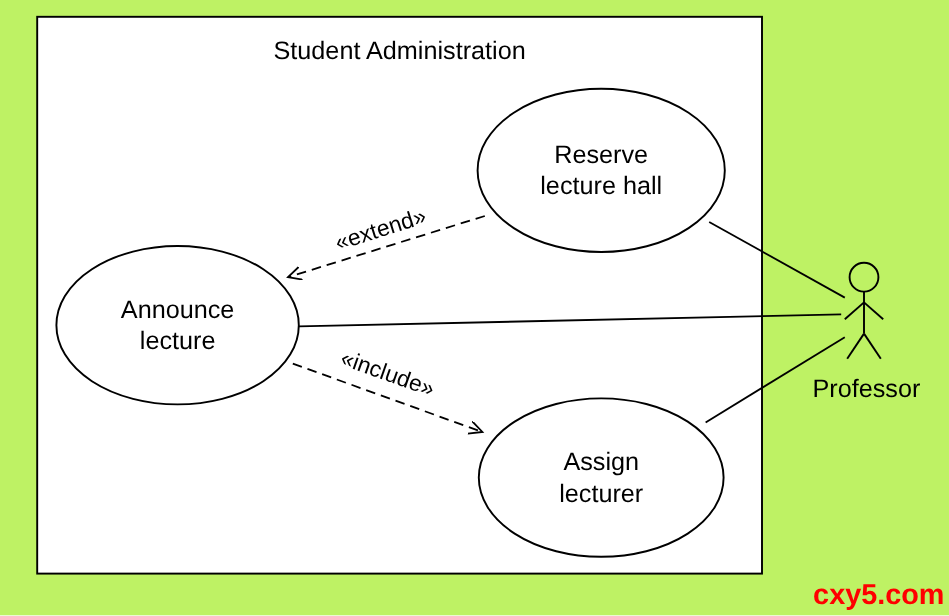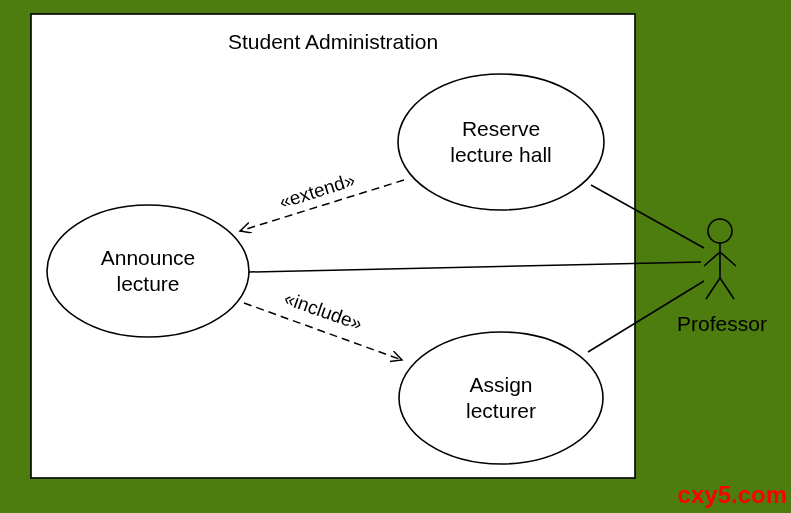--- a/index.html
+++ b/index.html
@@ -4,21 +4,21 @@
 <style>
   html, body {
     margin: 0;
     padding: 0;
     background: #ffffff;
   }
   .stage {
     position: relative;
     width: 791px;
     height: 513px;
-    background: #4d7c0f;
+    background: #bef264;
     font-family: "Liberation Sans", sans-serif;
     overflow: hidden;
   }
   svg { display: block; }
   text {
     font-family: "Liberation Sans", sans-serif;
     fill: #000000;
   }
   .title-text   { font-size: 21px; text-anchor: middle; }
   .uc-text      { font-size: 21px; text-anchor: middle; }

